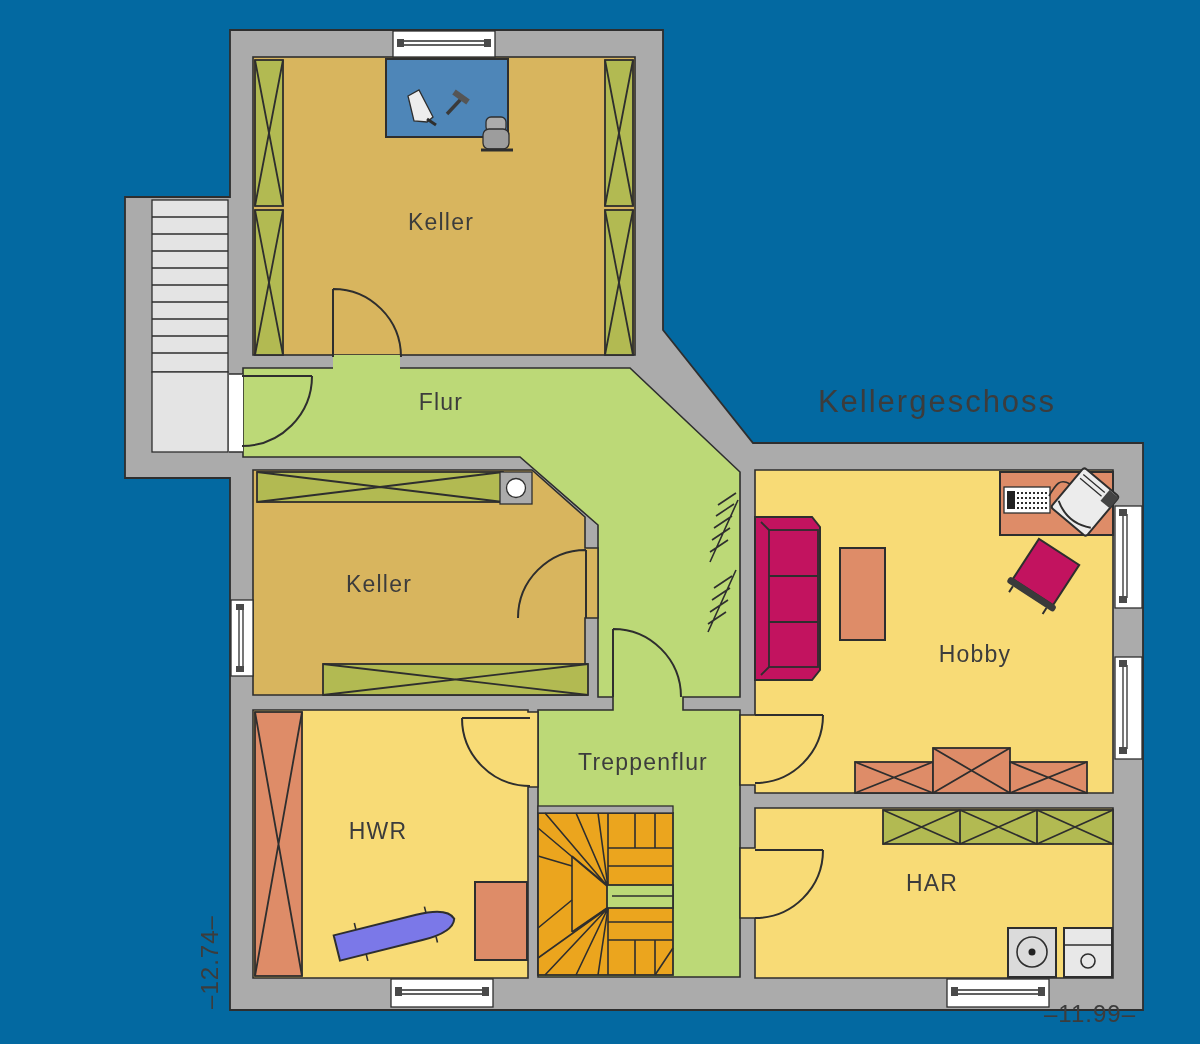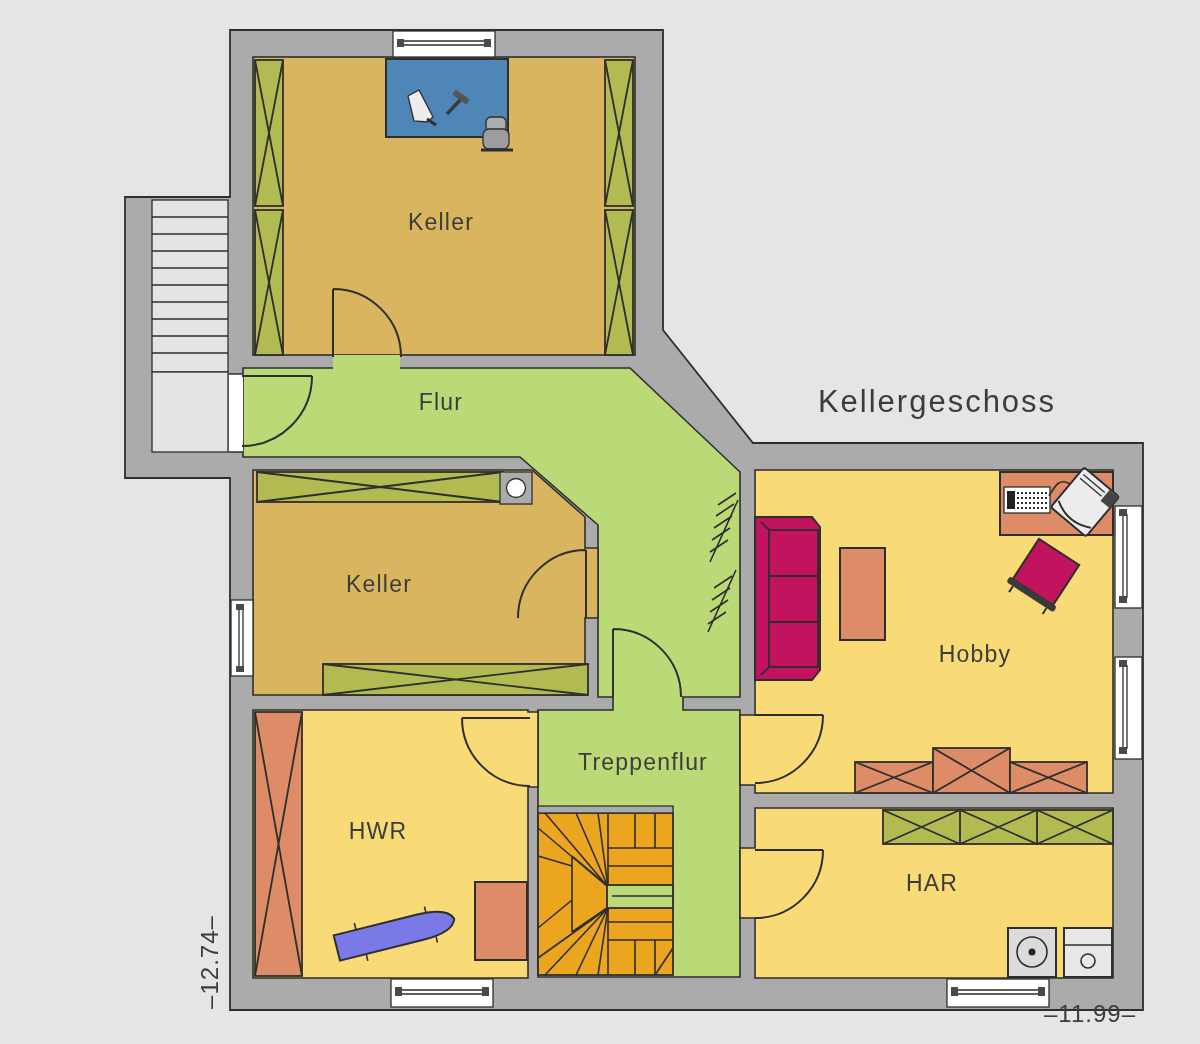--- a/index.html
+++ b/index.html
@@ -1,16 +1,16 @@
 <!DOCTYPE html>
 <html style="--wall: #ABABAB; --line: #2E2E2E; --tread: #E4E4E4; --keller_tan: #D8B55E; --flur_green: #BCD977; --room_yellow: #F8DB76; --shelf_olive: #B2BA52; --furniture_salmon: #DE8C68; --sofa_magenta: #C2135F; --workbench_blue: #4E86B8; --ironing_blue: #7B78E8; --stair_orange: #EBA51E; --appliance_gray: #DBDBDB; --text: #3C3C3C;"><head>
 <meta charset="utf-8">
 <style>
   html,body{margin:0;padding:0;background:#fff;}
-  .stage{position:relative;width:1200px;height:1044px;background:#e5e5e5;overflow:hidden;}
+  .stage{position:relative;width:1200px;height:1044px;background:#0369a1;overflow:hidden;}
   svg{display:block;}
   .f-wall{fill:var(--wall)} .f-tan{fill:var(--keller_tan)} .f-green{fill:var(--flur_green)}
   .f-yellow{fill:var(--room_yellow)} .f-olive{fill:var(--shelf_olive)} .f-salmon{fill:var(--furniture_salmon)}
   .f-magenta{fill:var(--sofa_magenta)} .f-orange{fill:var(--stair_orange)} .f-white{fill:#FFFFFF}
   .f-tread{fill:var(--tread)} .f-bench{fill:var(--workbench_blue)} .f-iron{fill:var(--ironing_blue)}
   .f-app{fill:var(--appliance_gray)}
   .s{stroke:var(--line)} .nf{fill:none}
   .w16{stroke-width:1.6} .w13{stroke-width:1.3} .w2{stroke-width:2} .w18{stroke-width:1.8}
   text.lbl{font-family:"Liberation Sans",sans-serif;font-size:23px;fill:var(--text);letter-spacing:1.2px;text-anchor:middle}
   text.title{font-size:31px;letter-spacing:2px}

